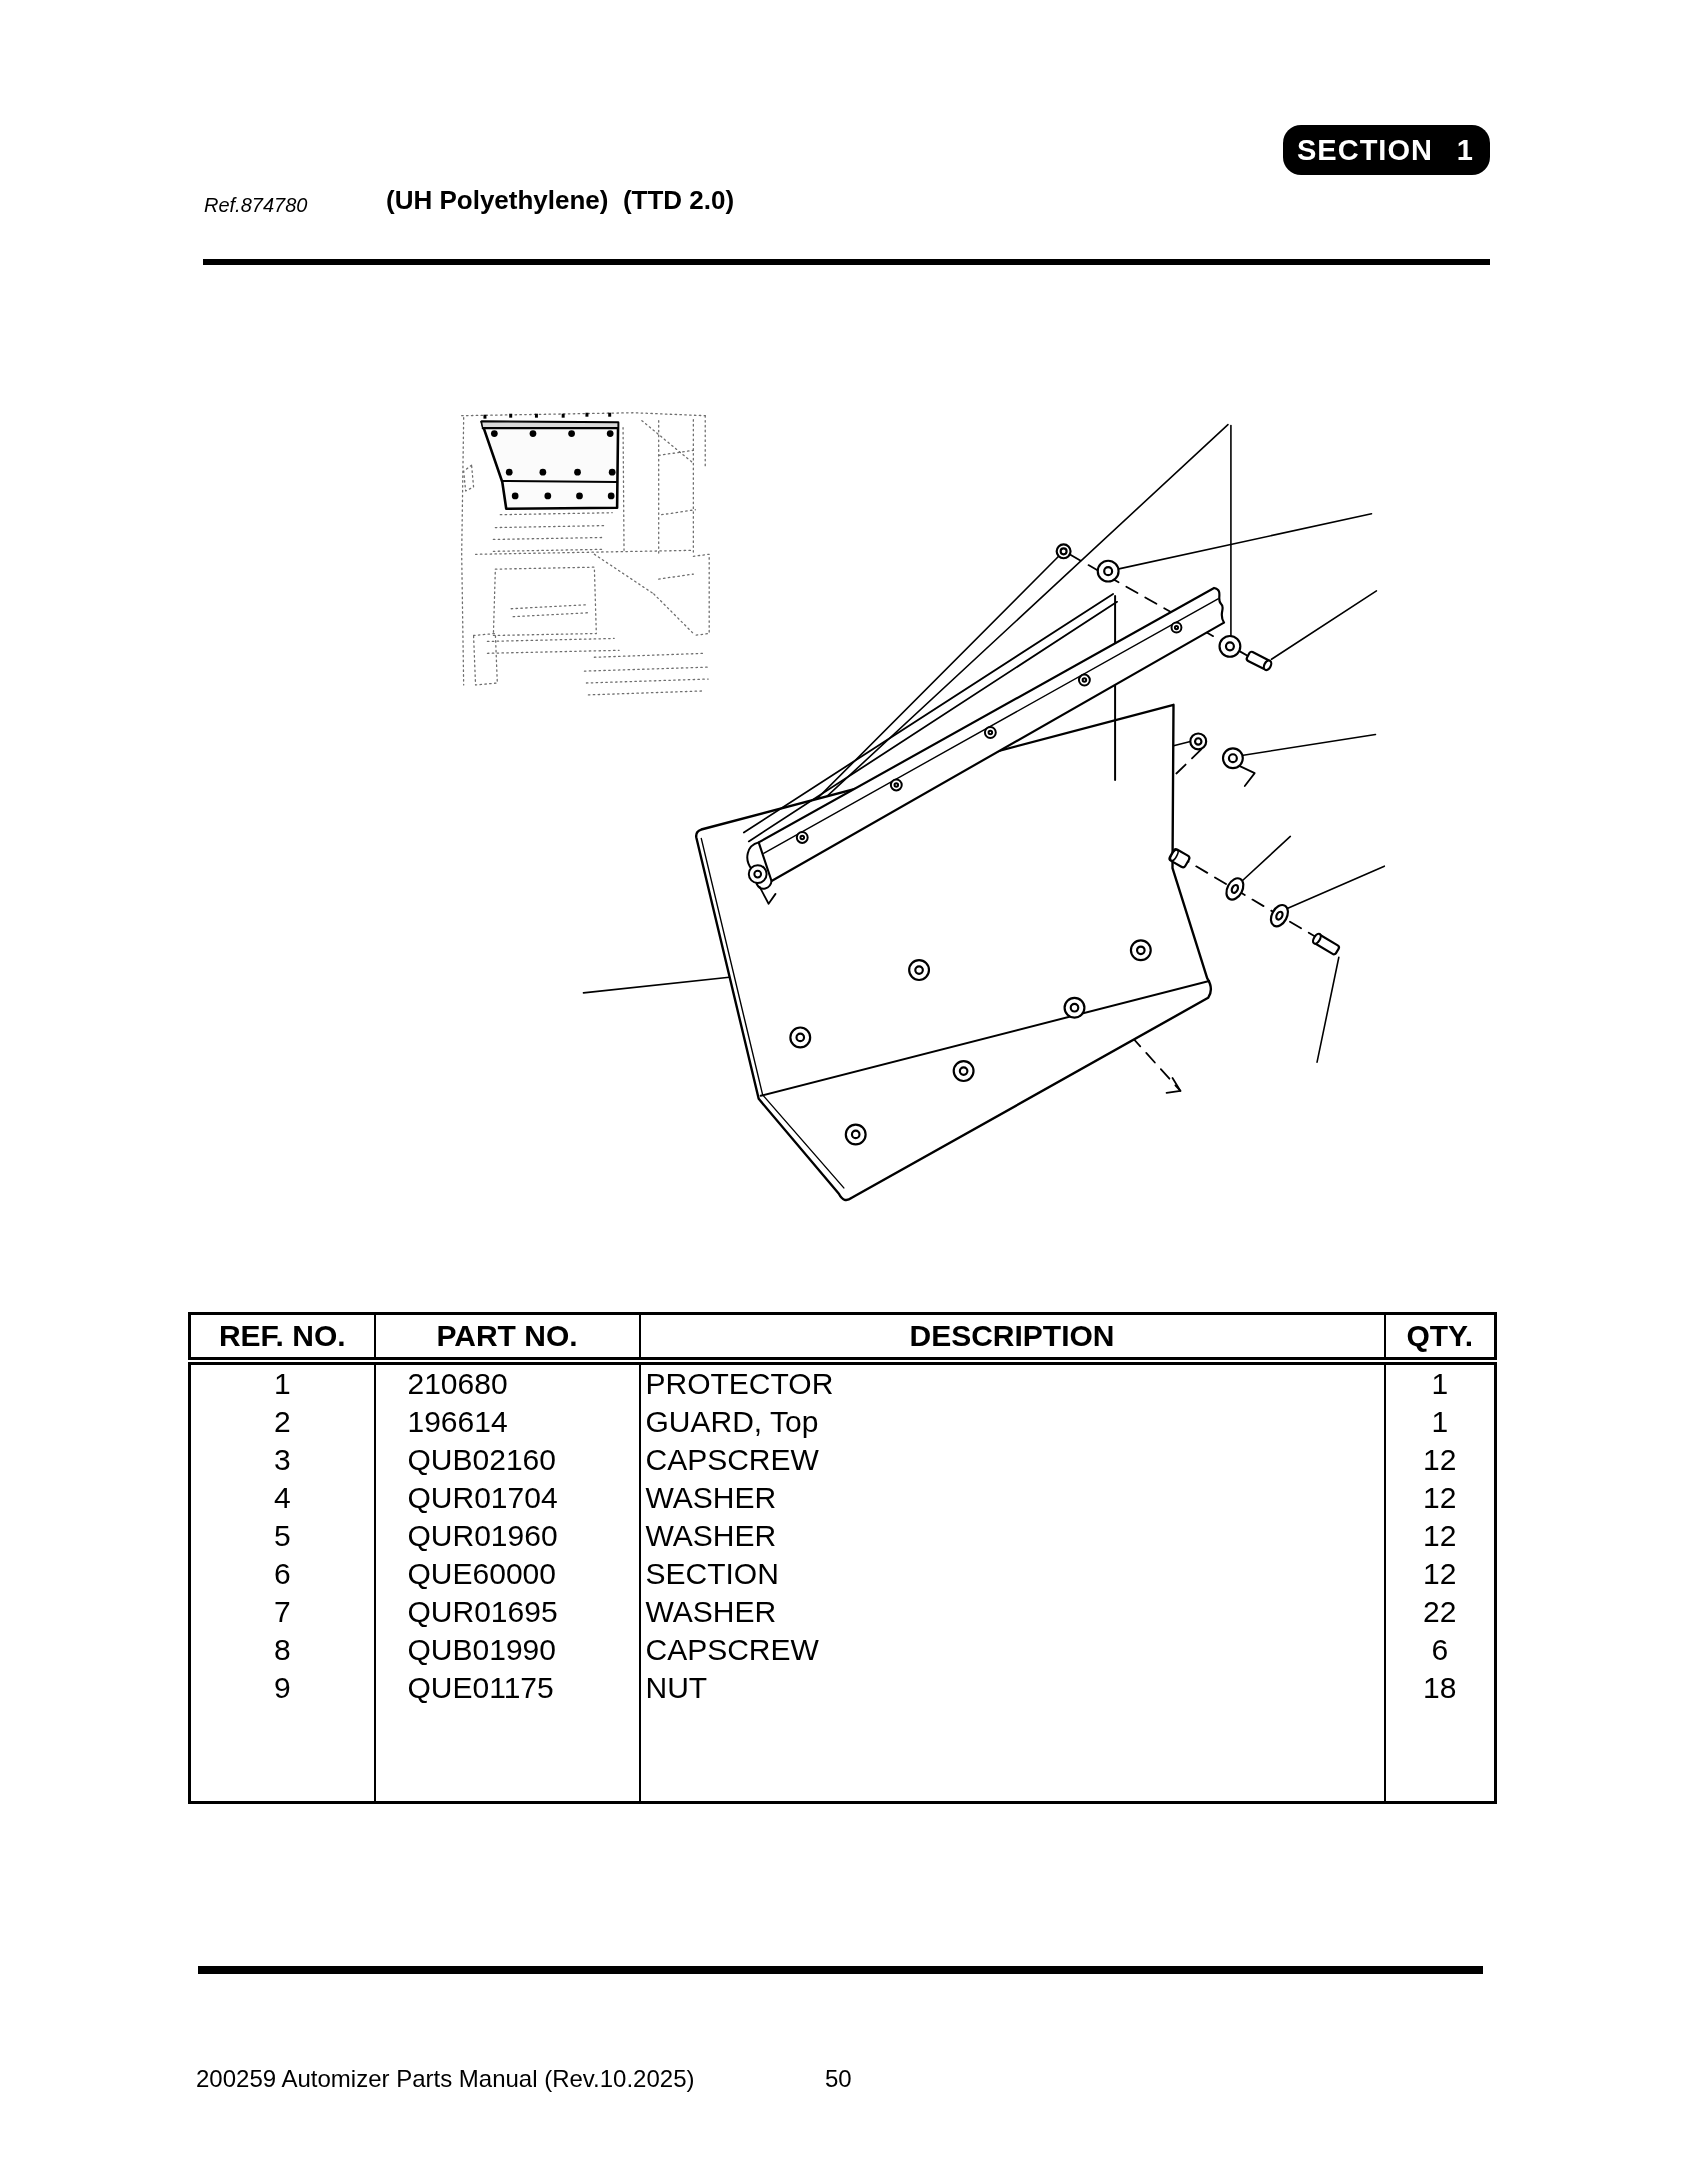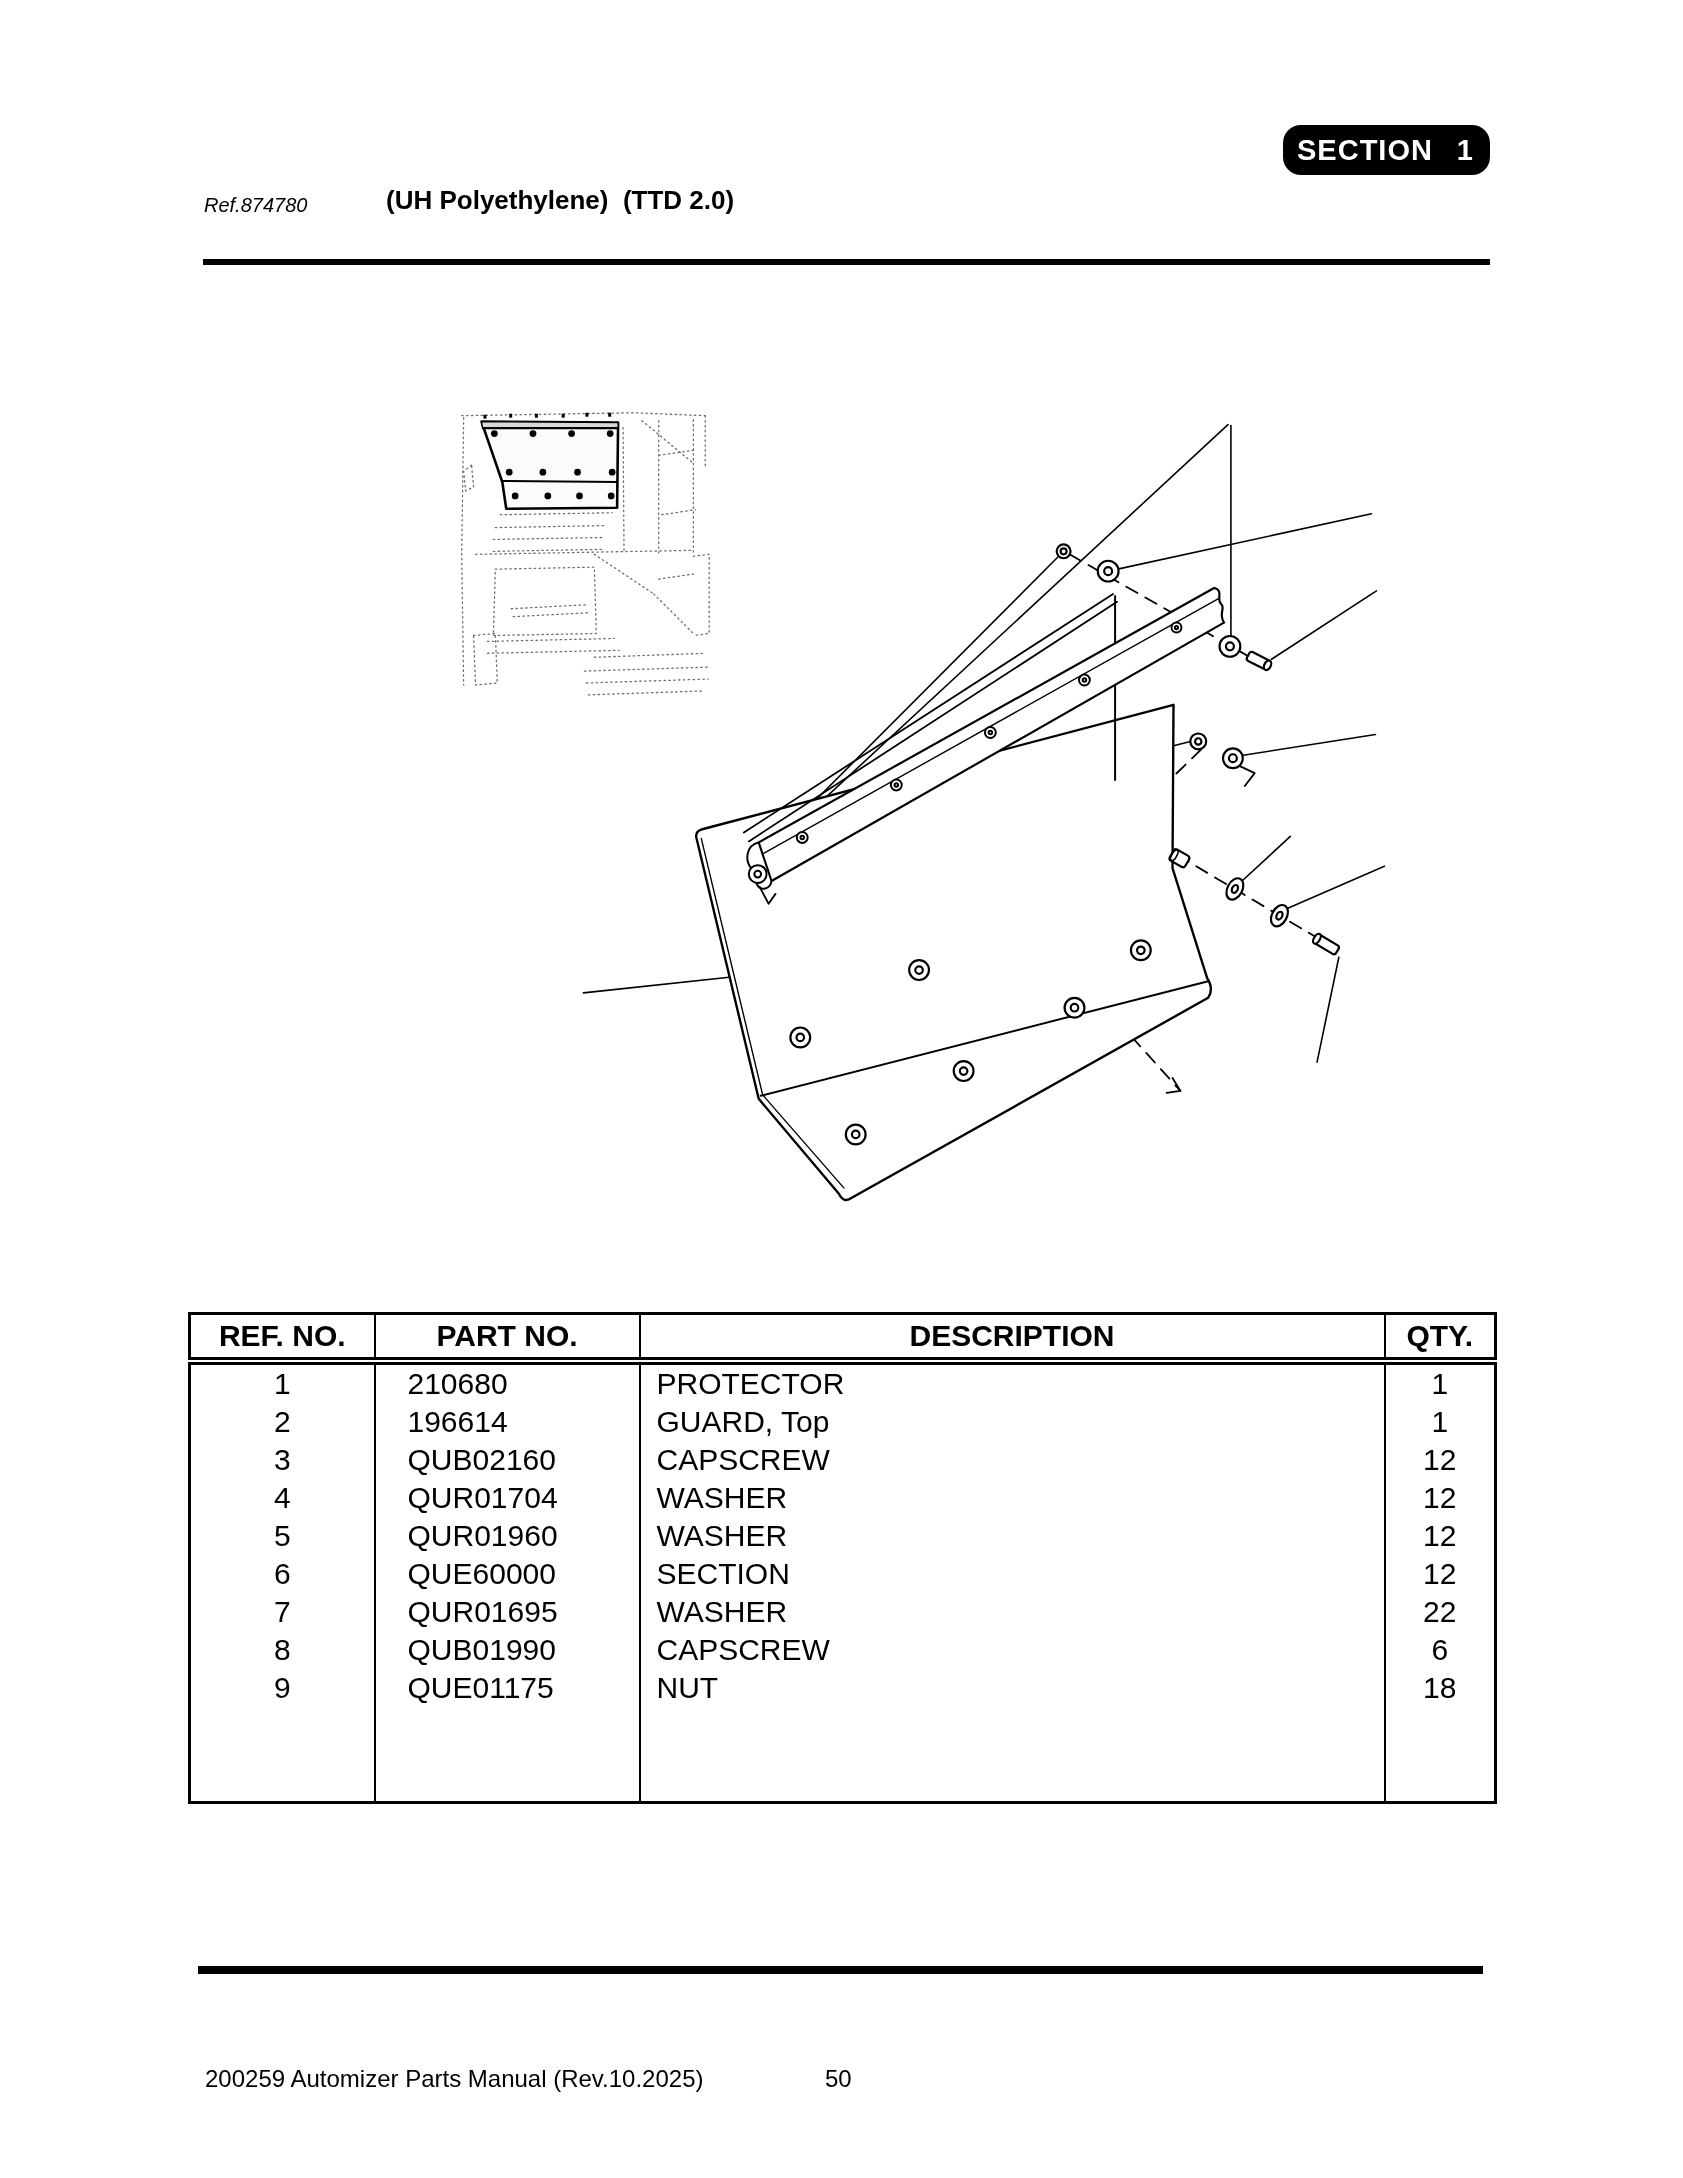--- a/index.html
+++ b/index.html
@@ -38,26 +38,26 @@
     border-bottom:8px double #000;border-right:2.5px solid #000;padding:0;
   }
   .parts-table th:last-child{border-right:0;}
   .parts-table td{
     height:38px;font-size:30px;line-height:38px;border-right:2.5px solid #000;
     padding:0;vertical-align:middle;
   }
   .parts-table td:last-child{border-right:0;}
   .parts-table td.c-ref{text-align:center;}
   .parts-table td.c-part{text-align:left;padding-left:32px;}
-  .parts-table td.c-desc{text-align:left;padding-left:16px;}
+  .parts-table td.c-desc{text-align:left;padding-left:5px;}
   .parts-table td.c-qty{text-align:center;}
   .parts-table tr.filler td{height:auto;}
   
   .rule-bottom{position:absolute;left:198px;top:1966px;width:1285px;height:8px;background:#000;}
-  .footer-info{position:absolute;left:205px;top:2065px;font-size:24px;}
+  .footer-info{position:absolute;left:196px;top:2065px;font-size:24px;}
   .footer-page{position:absolute;left:825px;top:2065px;font-size:24px;}
 </style>
 </head>
 <body>
 
 <div class="page">
 
   <div class="section-badge">
     <span>SECTION</span>
     <span>1</span>

